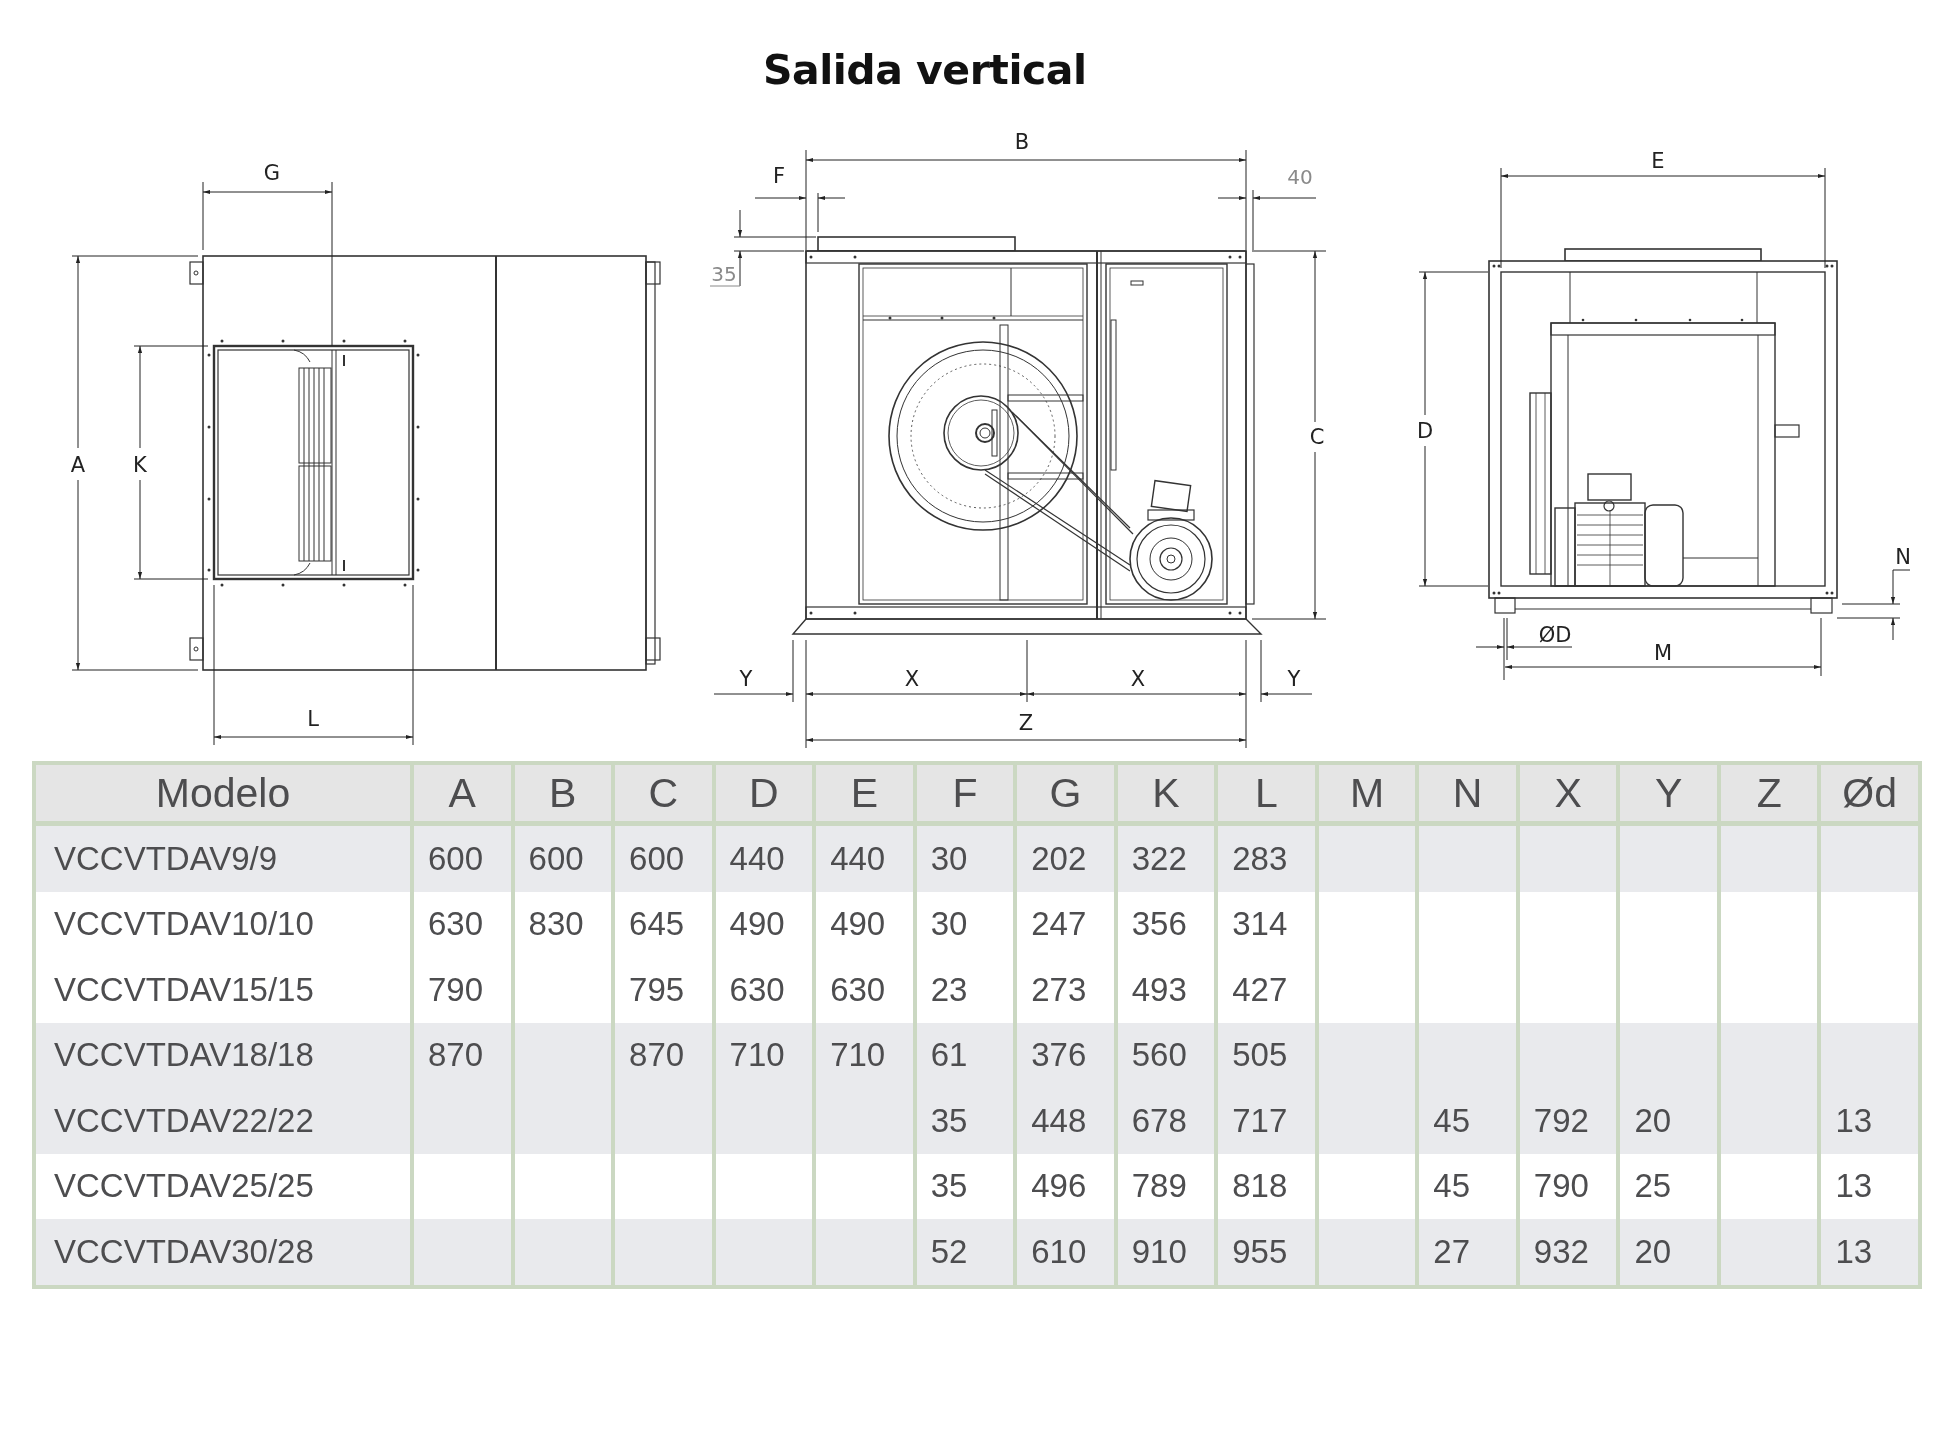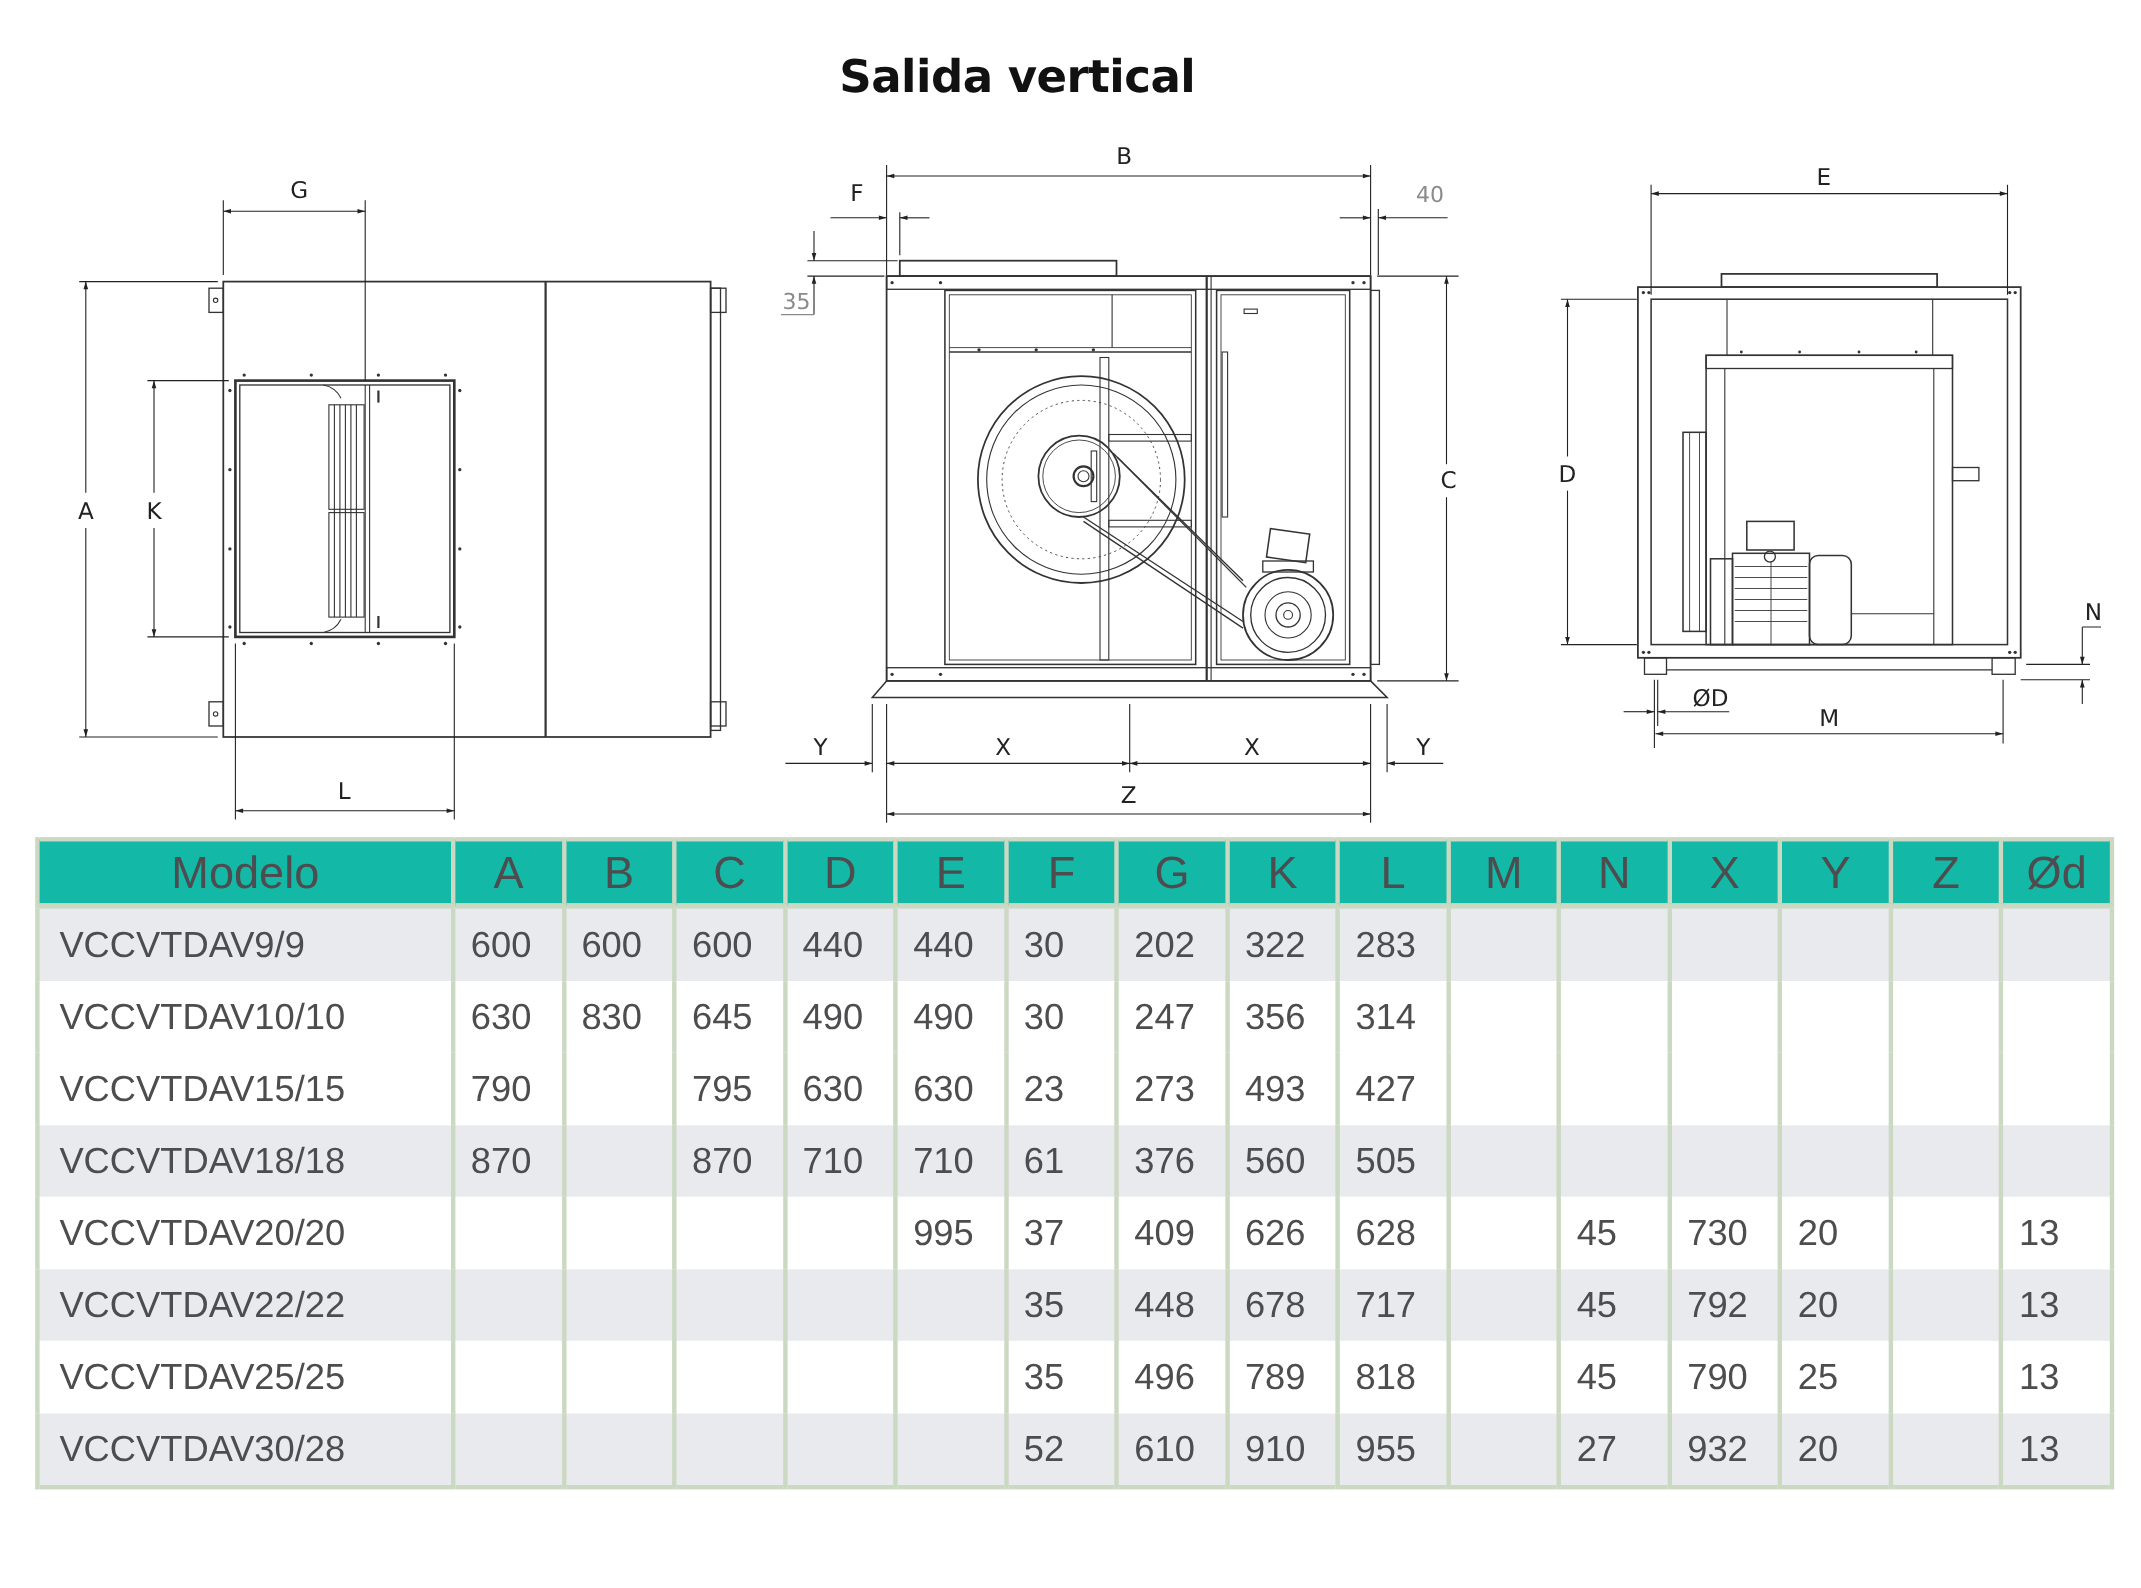--- a/index.html
+++ b/index.html
@@ -10,21 +10,21 @@
   svg.drawings { position: absolute; left: 0; top: 0; }
   svg text { font-family: "DejaVu Sans", sans-serif; }
   .dimlbl { font-size: 21px; fill: #222222; }
   .dimlbl-sm { font-size: 20px; fill: #8a8a8a; }
 
   .spec-table { position: absolute; left: 32px; top: 761px; width: 1890px;
                 border-collapse: collapse; table-layout: fixed;
                 border: 4px solid #cbd8c2; }
   .spec-table th, .spec-table td { border-left: 4px solid #cbd8c2; border-right: 4px solid #cbd8c2;
                  padding: 0; color: #4d4d4f; font-family: "Liberation Sans", "DejaVu Sans", sans-serif; }
-  .spec-table th { height: 56px; background: #14b8a6; font-weight: normal; font-size: 41px;
+  .spec-table th { height: 56px; background: #e5e5e5; font-weight: normal; font-size: 41px;
                  border-bottom: 5px solid #cbd8c2; }
   .spec-table td { height: 65.5px; font-size: 33px; text-align: left; padding-left: 14px; }
   .spec-table td.model { padding-left: 18px; }
   .spec-table tr.row-odd td { background: #e9eaed; }
   .spec-table tr.row-even td { background: #ffffff; }
   .spec-table col.c-model { width: 378px; }
 </style>
 </head>
 <body>
 
@@ -405,38 +405,20 @@
         <td>376</td>
         <td>560</td>
         <td>505</td>
         <td></td>
         <td></td>
         <td></td>
         <td></td>
         <td></td>
         <td></td>
       </tr>
-      <tr class="row-even">
-        <td class="model">VCCVTDAV20/20</td>
-        <td></td>
-        <td></td>
-        <td></td>
-        <td></td>
-        <td>995</td>
-        <td>37</td>
-        <td>409</td>
-        <td>626</td>
-        <td>628</td>
-        <td></td>
-        <td>45</td>
-        <td>730</td>
-        <td>20</td>
-        <td></td>
-        <td>13</td>
-      </tr>
       <tr class="row-odd">
         <td class="model">VCCVTDAV22/22</td>
         <td></td>
         <td></td>
         <td></td>
         <td></td>
         <td></td>
         <td>35</td>
         <td>448</td>
         <td>678</td>

